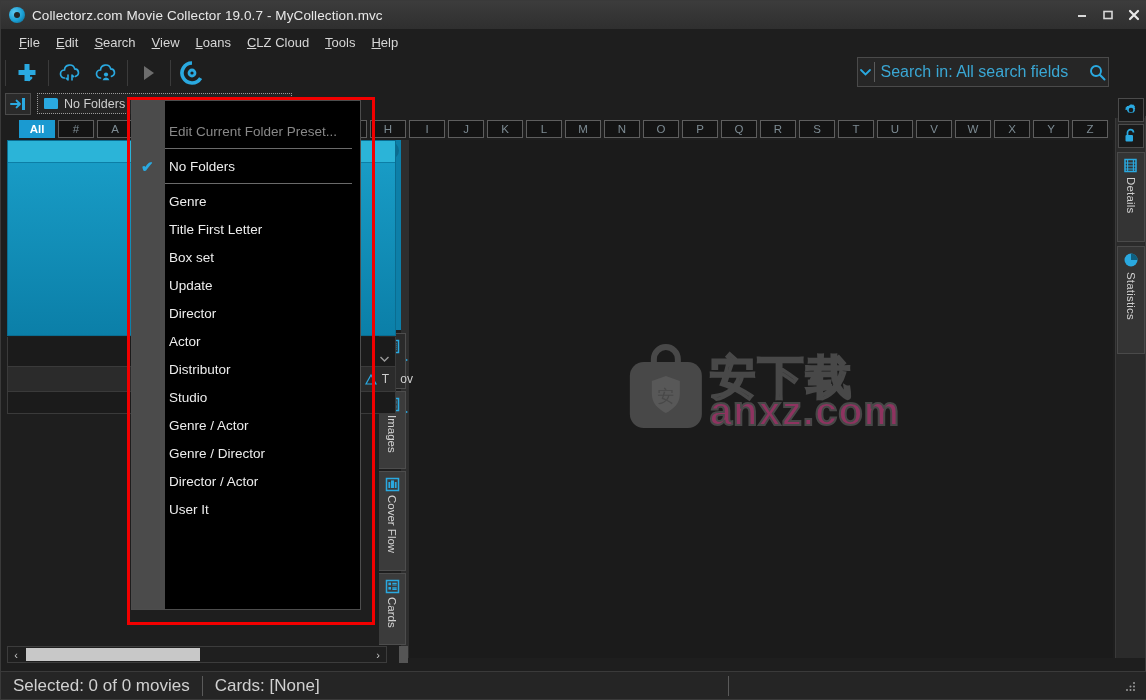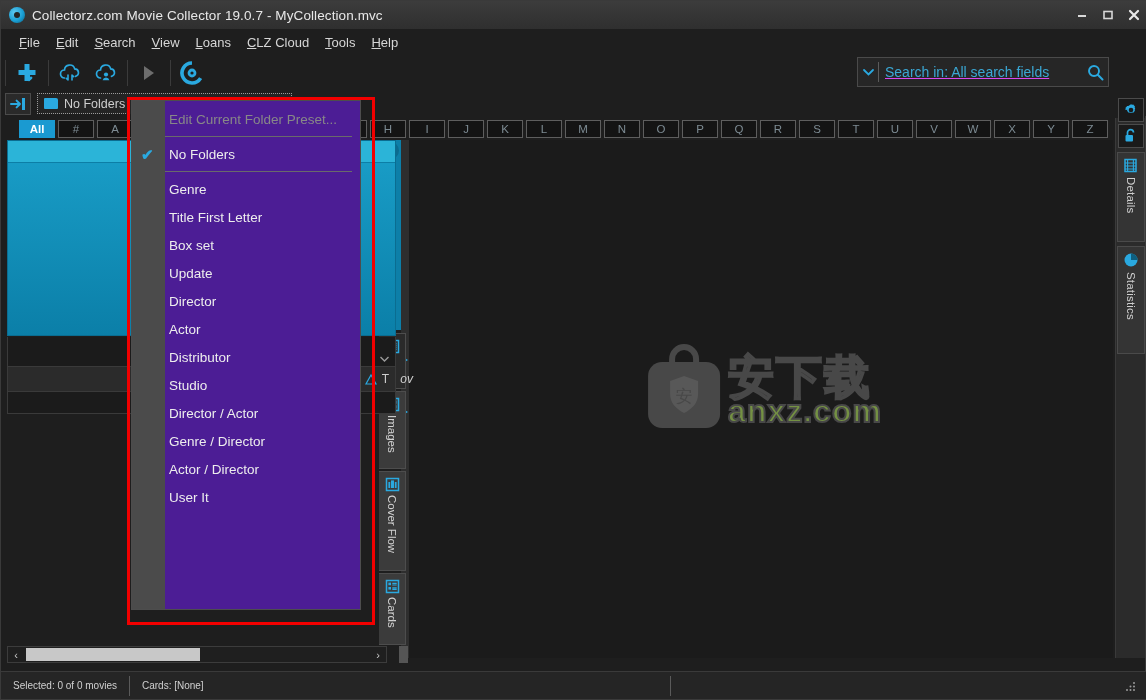--- a/index.html
+++ b/index.html
@@ -66,24 +66,23 @@
   .tb-btn svg { display: block; }
 
   .searchbox {
     position: absolute; right: 36px; top: 56px; width: 252px; height: 30px;
     background: #262626; border: 1px solid #4a4a4a;
     display: flex; align-items: center;
   }
   .search-chev { width: 20px; display: flex; align-items: center; justify-content: center; }
   .search-divider { width: 1px; height: 20px; background: #5b5b5b; }
   .search-ph {
-    flex: 1; color: #d946ef; font-size: 14px; padding-left: 6px;
+    flex: 1; color: #d946ef; font-size: 16px; padding-left: 6px;
     background: transparent; border: none; outline: none;
     font-family: "Liberation Sans", sans-serif;
-    text-decoration: underline;
   }
   .search-ph::placeholder { color: #3aa7d4; opacity: 1; }
   .search-icon-wrap { width: 26px; display: flex; align-items: center; justify-content: center; }
 
   
   .folderbar {
     position: absolute; left: 0; top: 90px; width: 1146px; height: 25px;
     background: #1e1e1e; display: flex; align-items: center;
   }
   .folder-toggle {
@@ -206,53 +205,53 @@
   .watermark {
     position: absolute; left: 50%; top: 42%; transform: translate(-50%, -50%);
     display: flex; align-items: center; opacity: .55; margin-top: 32px;
   }
   .wm-text { display: flex; flex-direction: column; }
   .wm-cn {
     color: #3f3f3f; font-size: 46px; font-weight: bold; letter-spacing: 2px;
     -webkit-text-stroke: 2px #6d6d6d; line-height: 48px;
   }
   .wm-en {
-    color: #bef264; font-size: 32px; font-weight: bold; letter-spacing: 1px;
+    color: #ec4899; font-size: 40px; font-weight: bold; letter-spacing: 1px;
     -webkit-text-stroke: 2px #6d6d6d; line-height: 32px; margin-top: -6px;
   }
 
   
   .hscroll {
     position: absolute; left: 6px; bottom: 36px; width: 380px; height: 17px;
     background: #1f1f1f; border: 1px solid #3c3c3c; display: flex; align-items: center;
   }
   .hscroll .ar { width: 16px; text-align: center; color: #c9c9c9; font-size: 11px; }
   .hscroll .track { flex: 1; height: 13px; position: relative; }
   .hscroll .thumb { position: absolute; left: 2px; top: 0; width: 174px; height: 13px; background: #c8c8c8; }
   .vthumb { position: absolute; left: 398px; bottom: 36px; width: 9px; height: 17px; background: #555; }
 
   .statusbar {
     position: absolute; left: 0; bottom: 0; width: 1146px; height: 28px;
     background: #252525; border-top: 1px solid #3a3a3a;
     display: flex; align-items: center;
   }
-  .sb-cell { color: #d0d0d0; font-size: 10px; padding: 0 12px; height: 28px; display: flex; align-items: center; }
+  .sb-cell { color: #d0d0d0; font-size: 17px; padding: 0 12px; height: 28px; display: flex; align-items: center; }
   .sb-div { width: 1px; height: 20px; background: #5a5a5a; }
   .sb-spacer { flex: 1; }
   .sb-dots { display: flex; align-items: center; padding-right: 10px; color: #9a9a9a; }
 
   
   .redbox {
     position: absolute; left: 126px; top: 96px; width: 248px; height: 528px;
     border: 3px solid #f20000; pointer-events: none; z-index: 40;
   }
   .dropdown {
     position: absolute; left: 130px; top: 99px; width: 230px; height: 510px;
-    background: #4c1d95; border: 1px solid #4d4d4d; z-index: 30;
-    padding: 4px 0;
+    background: #000000; border: 1px solid #4d4d4d; z-index: 30;
+    padding: 16px 0;
   }
   .dd-gutter {
     position: absolute; left: 0; top: 0; width: 33px; height: 100%;
     background: #4b4b4b;
   }
   .dd-item {
     position: relative; height: 28px; display: flex; align-items: center;
     padding-left: 37px; color: #ededed; font-size: 13.5px; z-index: 2;
   }
   .dd-item.disabled { color: #888888; }
@@ -527,21 +526,21 @@
           <path d="M0.5 1 L4.5 5 L8.5 1" fill="none" stroke="#9a9a9a" stroke-width="1.4"></path>
         </svg>
     </span>
   </div>
 
   <div class="leftstrip">
     <svg width="12" height="11" viewBox="0 0 12 11">
       <path d="M6 1 L11 10 H1 z" fill="none" stroke="#2aa9e0" stroke-width="1.2"></path>
     </svg>
     <span class="ls-text">T</span>
-    <span class="ls-text" style="margin-left:auto; position:absolute; right:-18px;font-style:italic;">ov</span>
+    <span class="ls-text" style="margin-left:auto; position:absolute; right:-18px;">ov</span>
   </div>
 
   <div class="leftstrip2"></div>
 
   <div class="dropdown">
     <div class="dd-gutter"></div>
     <div class="dd-item disabled">Edit Current Folder Preset...</div>
     <div class="dd-sep"></div>
     <div class="dd-item">
       <span class="dd-check">✔</span>
@@ -549,23 +548,23 @@
     </div>
     <div class="dd-sep"></div>
     <div class="dd-item">Genre</div>
     <div class="dd-item">Title First Letter</div>
     <div class="dd-item">Box set</div>
     <div class="dd-item">Update</div>
     <div class="dd-item">Director</div>
     <div class="dd-item">Actor</div>
     <div class="dd-item">Distributor</div>
     <div class="dd-item">Studio</div>
+    <div class="dd-item">Genre / Actor</div>
+    <div class="dd-item">Genre / Director</div>
     <div class="dd-item">Director / Actor</div>
-    <div class="dd-item">Genre / Director</div>
-    <div class="dd-item">Actor / Director</div>
     <div class="dd-item">User It</div>
   </div>
 
   <div class="redbox"></div>
 
   <div class="hscroll">
     <span class="ar">‹</span>
     <span class="track">
         <span class="thumb"></span>
       </span>

